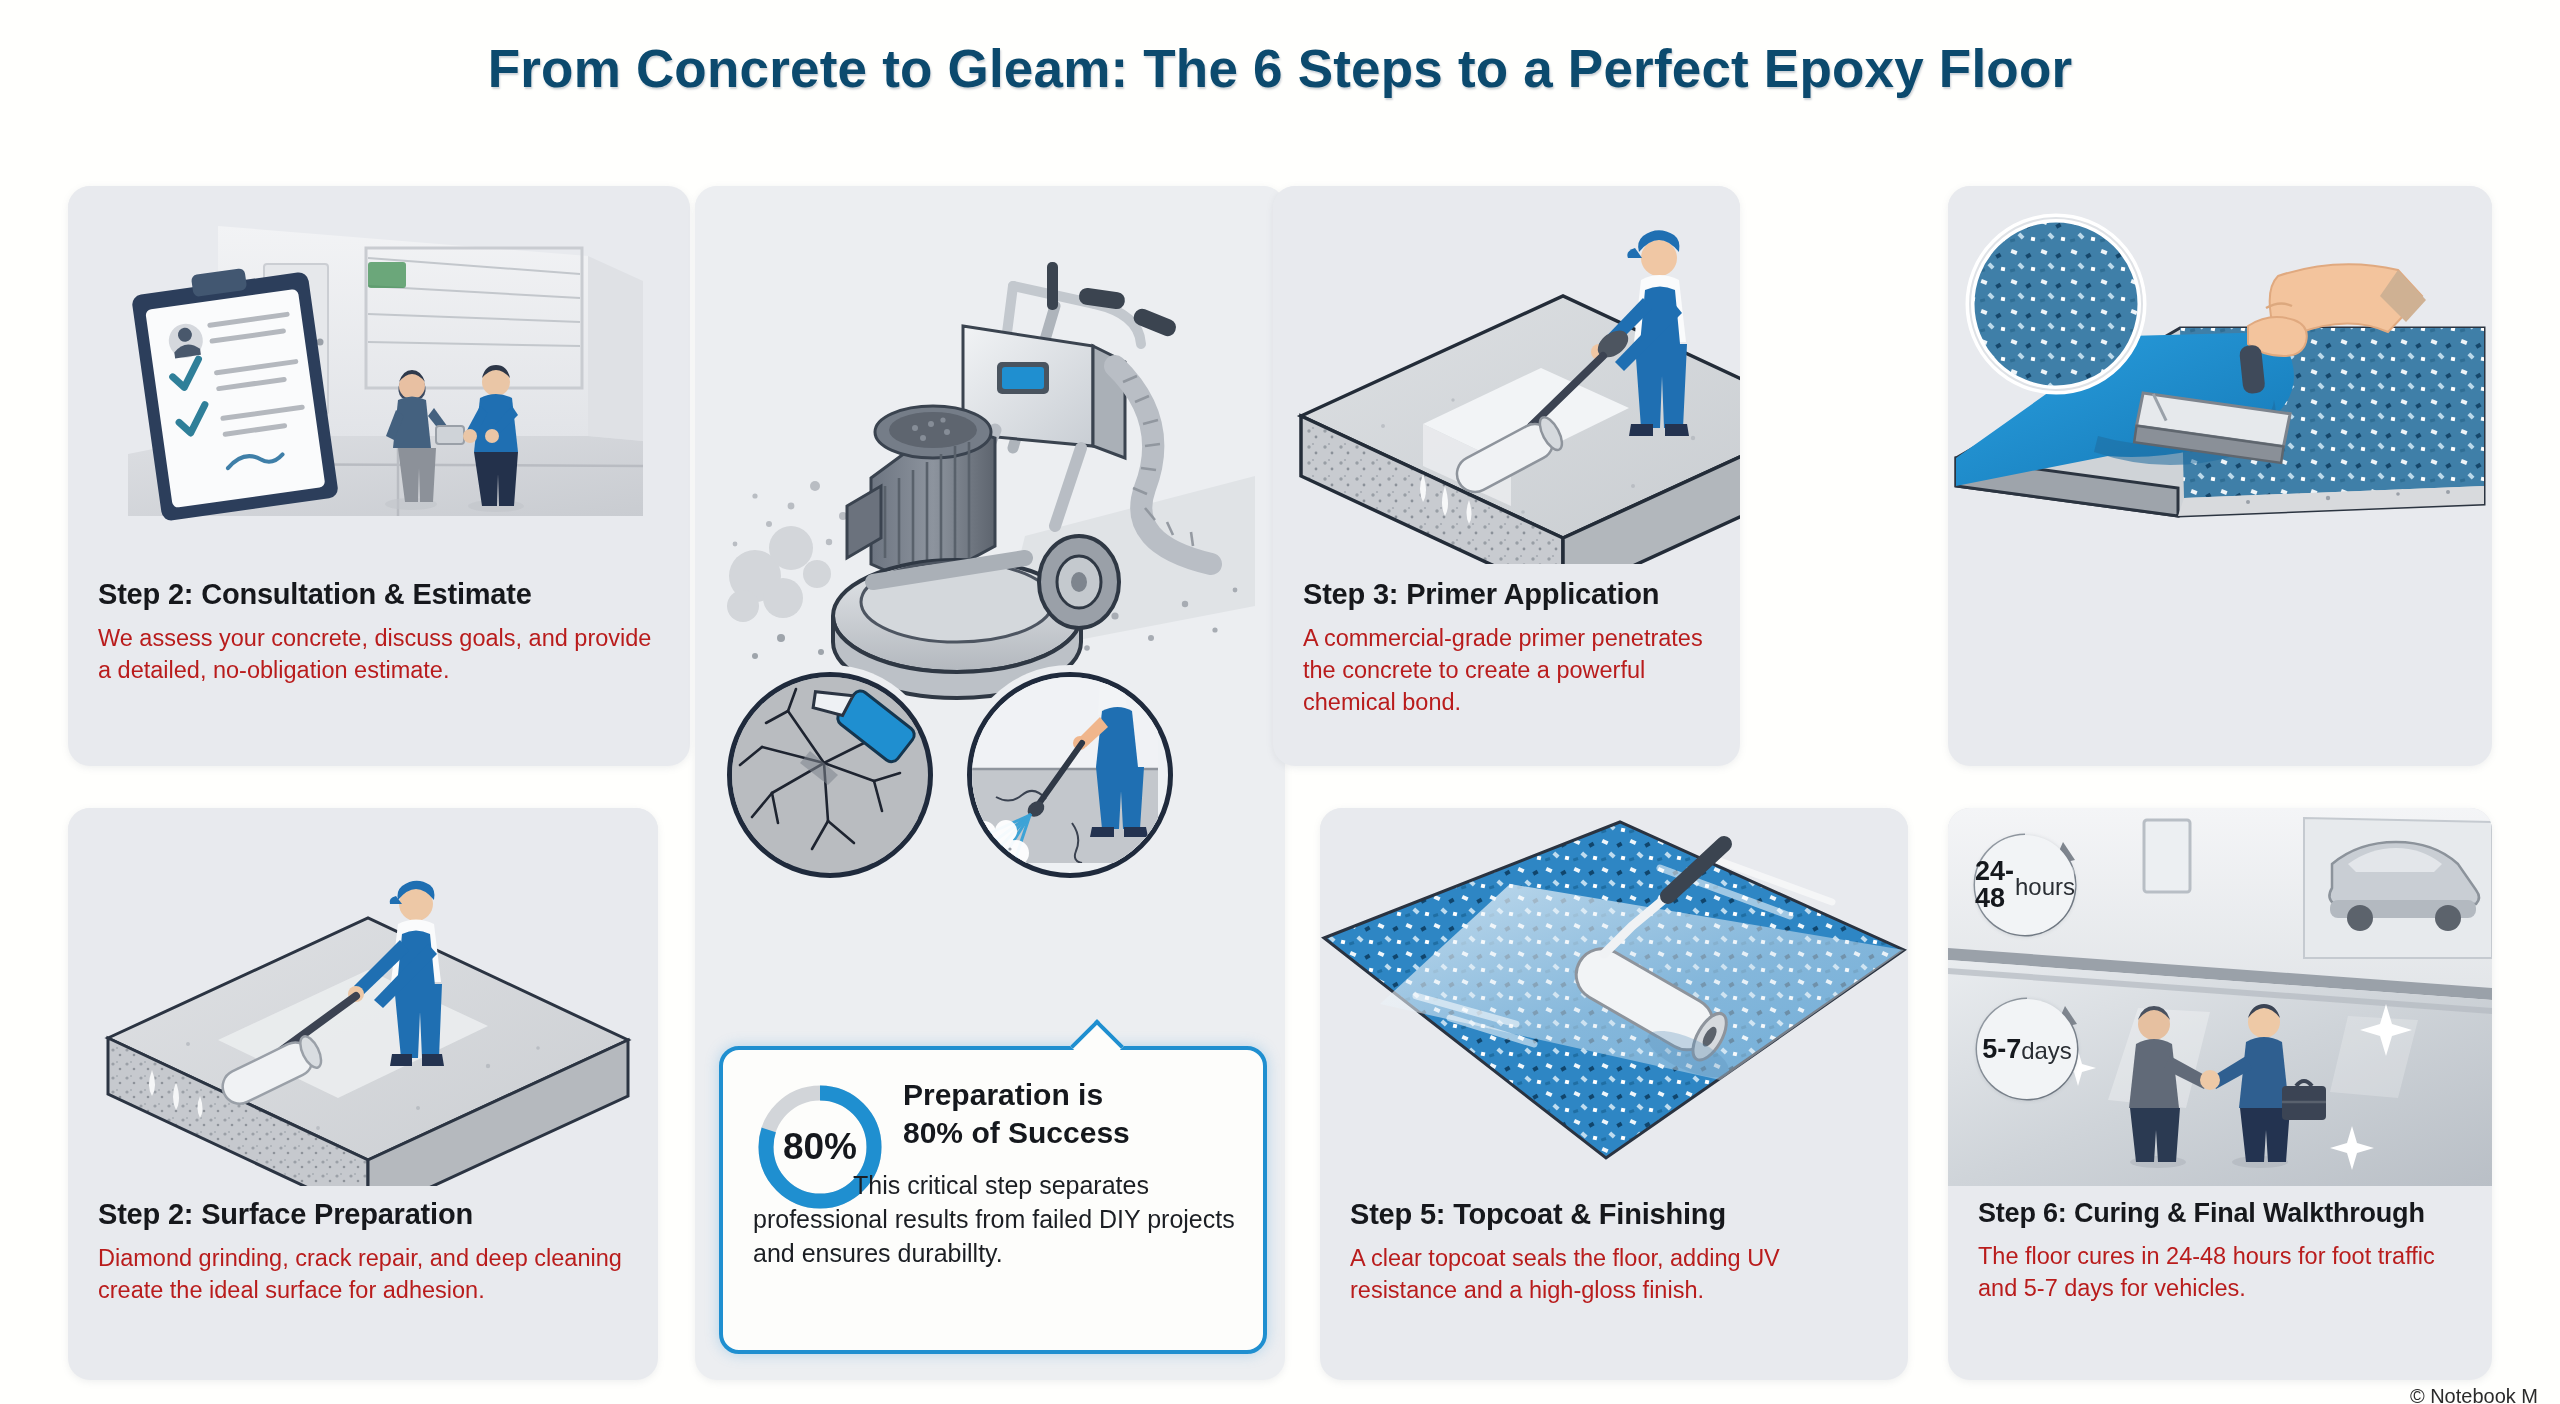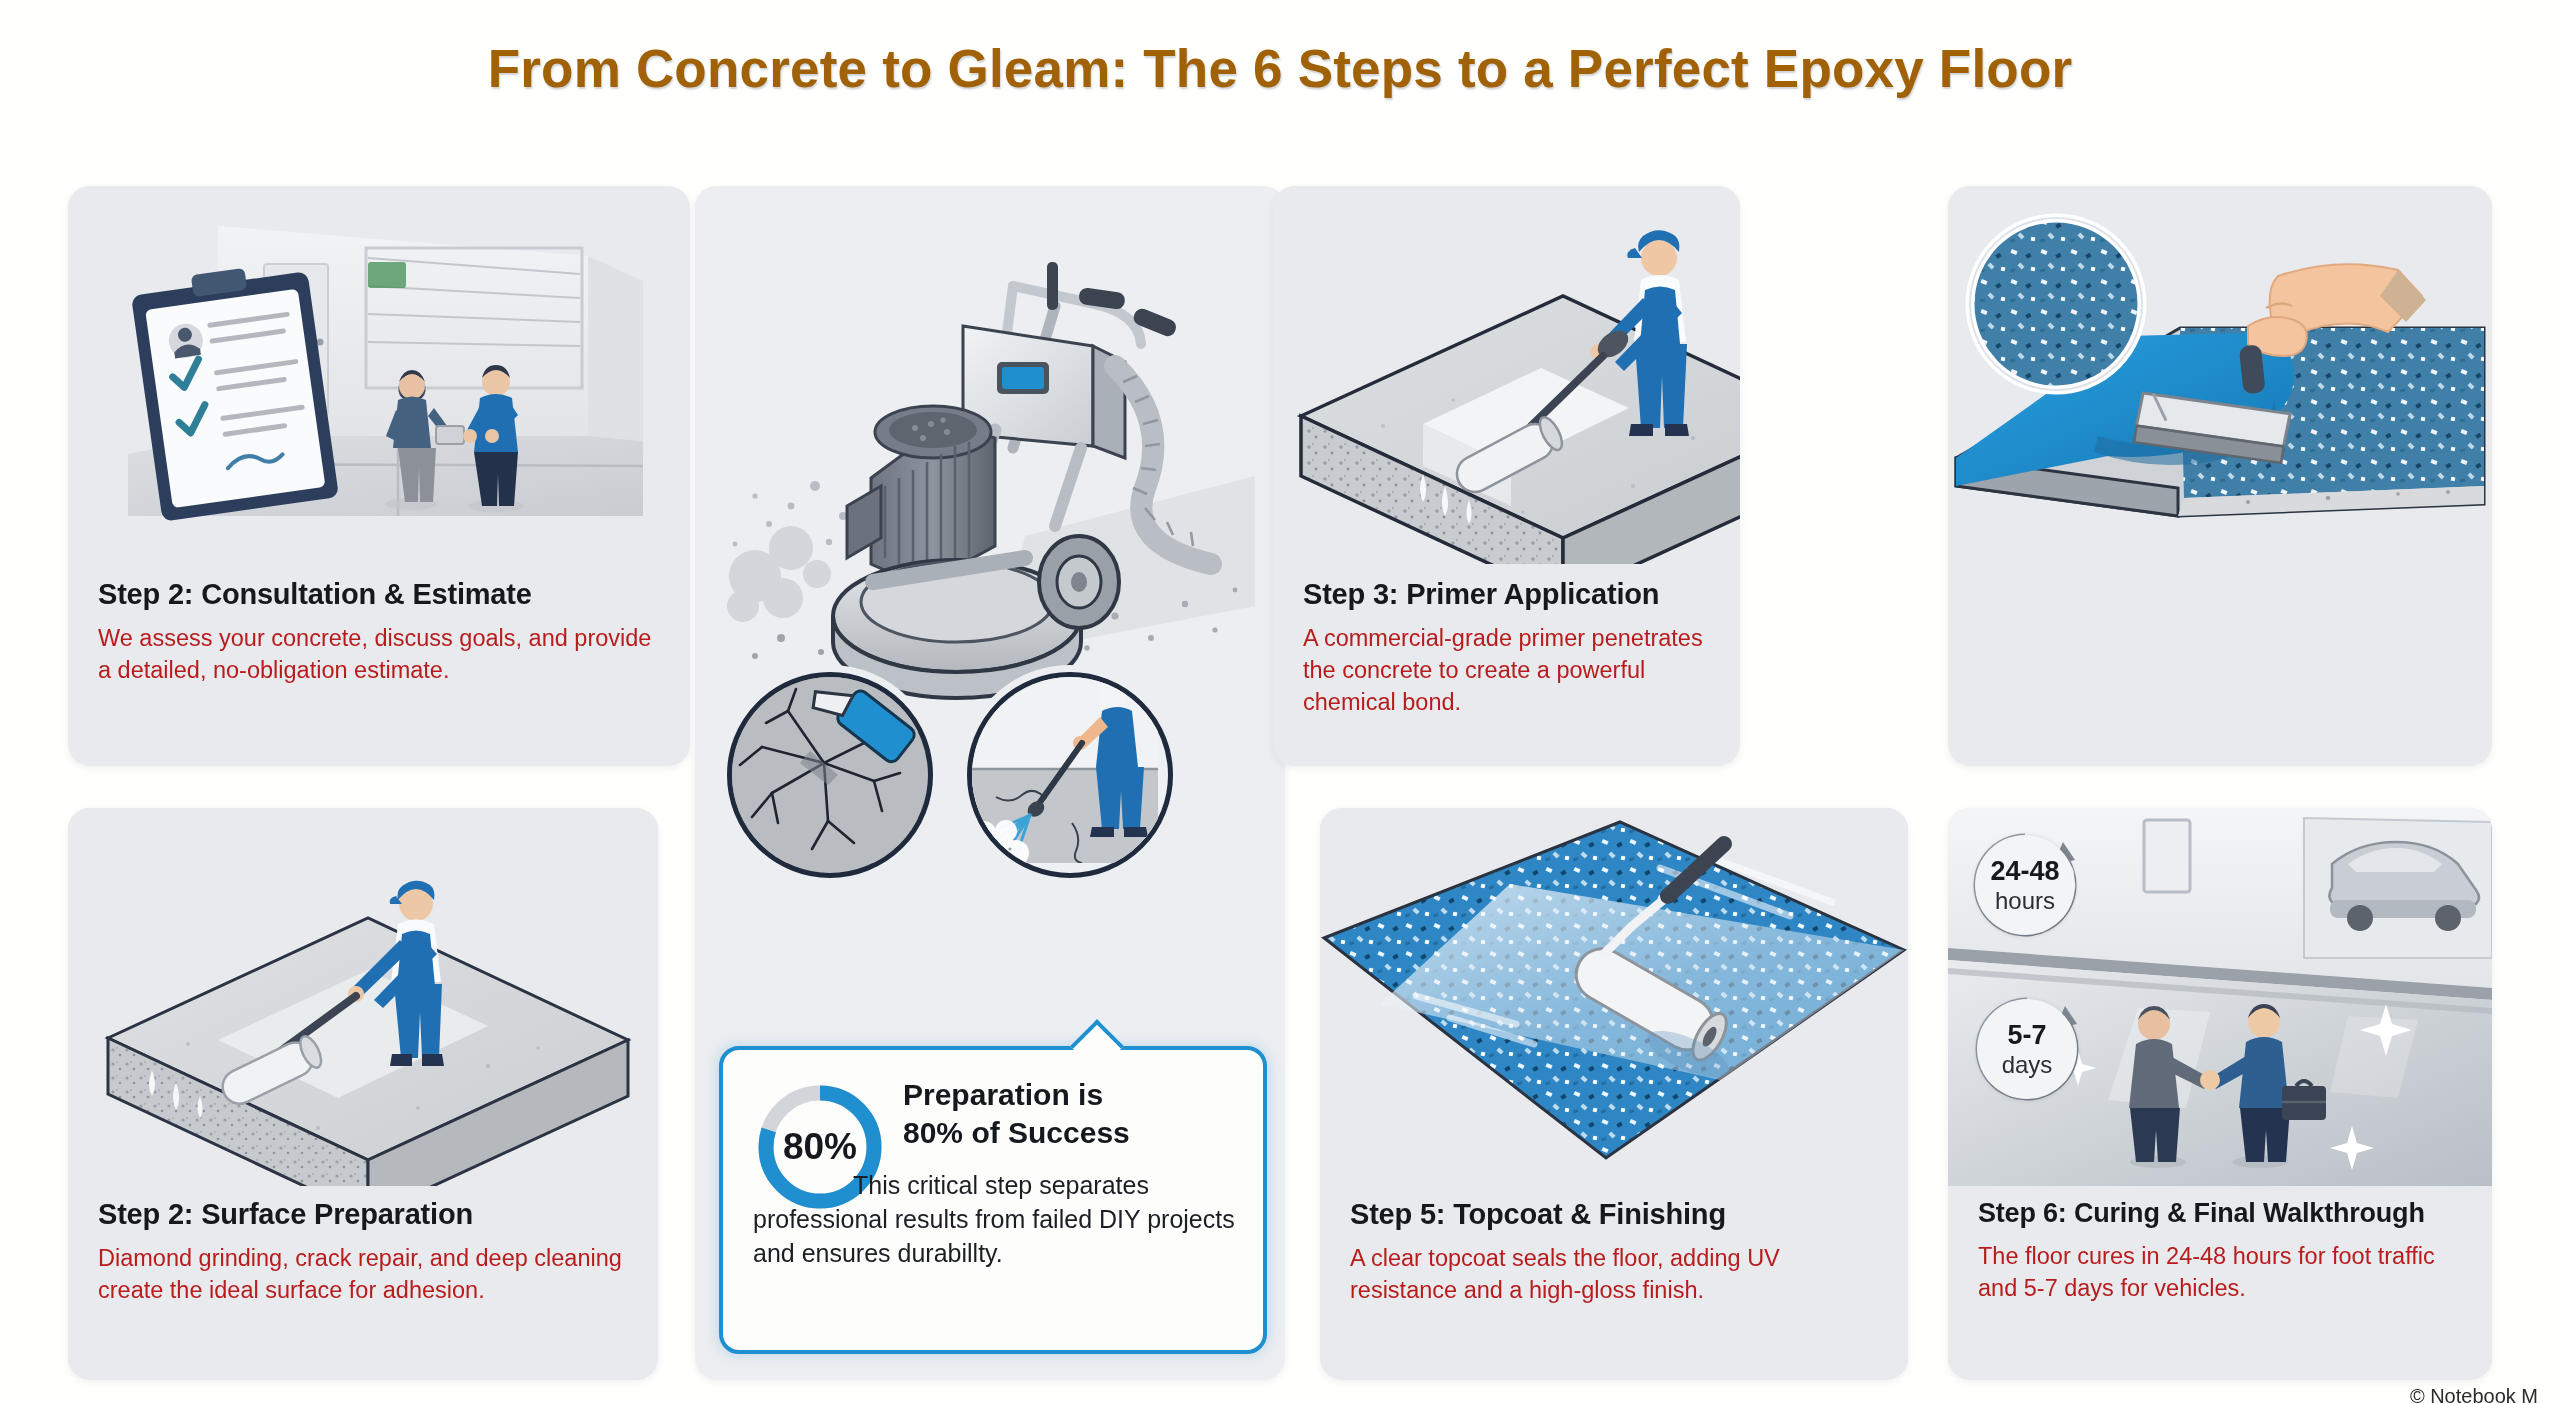--- a/index.html
+++ b/index.html
@@ -18,21 +18,21 @@
 
   
   .infographic-title {
     position: absolute;
     left: 0;
     top: 38px;
     width: 2560px;
     text-align: center;
     font-size: 53px;
     font-weight: bold;
-    color: #a16207;
+    color: #0c4a6e;
     letter-spacing: 0.2px;
     text-shadow: 1px 2px 2px rgba(30,50,80,0.22);
     white-space: nowrap;
   }
 
   
   .card {
     position: absolute;
     background: #e8eaee;
     border-radius: 22px;
@@ -154,21 +154,21 @@
 
   
   .timer-badge {
     position: absolute;
     width: 118px; height: 118px;
   }
   .timer-badge-disc {
     position: absolute; left: 9px; top: 9px;
     width: 100px; height: 100px; border-radius: 50%;
     background: #f2f4f6;
-    display: flex; flex-direction: column;
+    display: flex; flex-direction: row;
     align-items: center; justify-content: center;
     box-shadow: 0 1px 4px rgba(80,90,105,0.25);
   }
   .timer-badge-value { font-size: 27px; font-weight: bold; color: #15181d; line-height: 1; }
   .timer-badge-unit  { font-size: 24px; color: #2a2e34; margin-top: 4px; line-height: 1; }
   #timer-badge-24-48 { left: 18px; top: 18px; }
   #timer-badge-5-7   { left: 20px; top: 182px; }
 
   
   .watermark {

